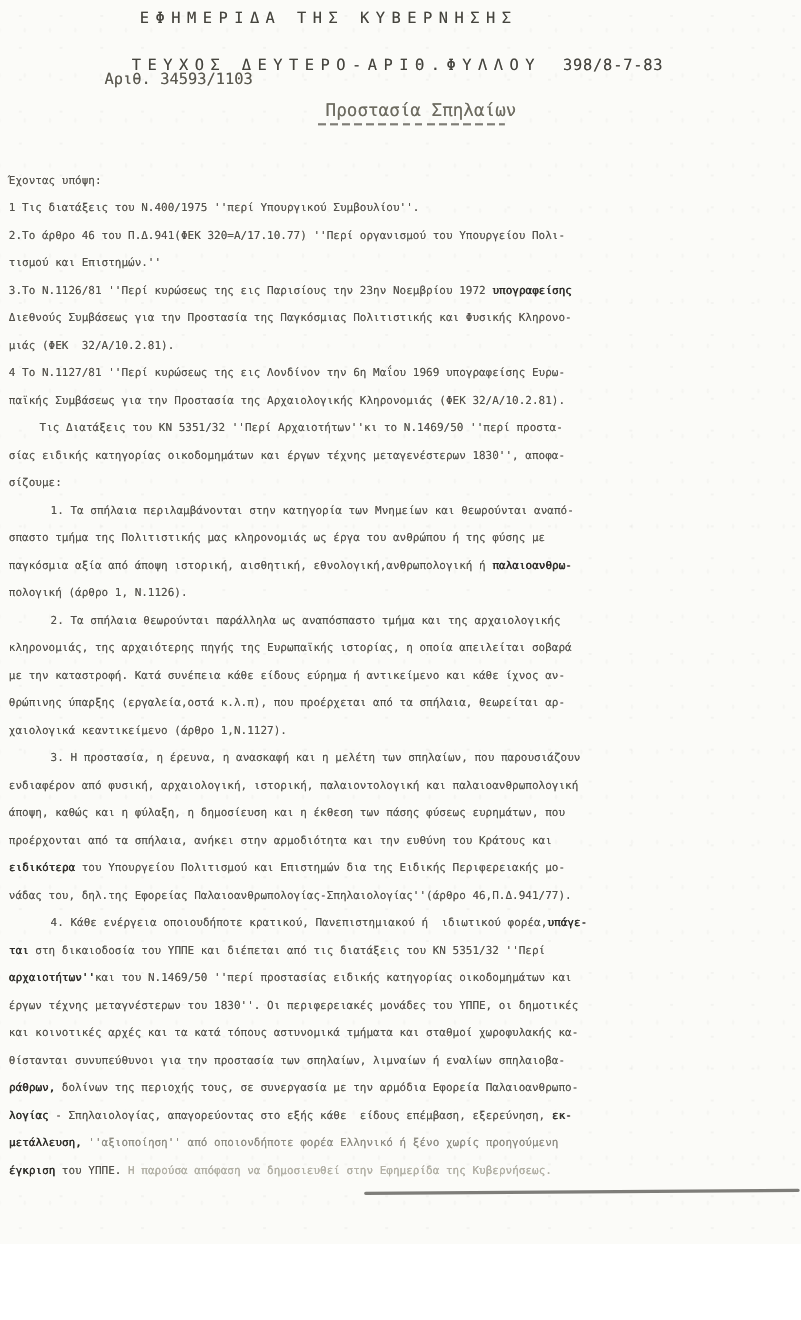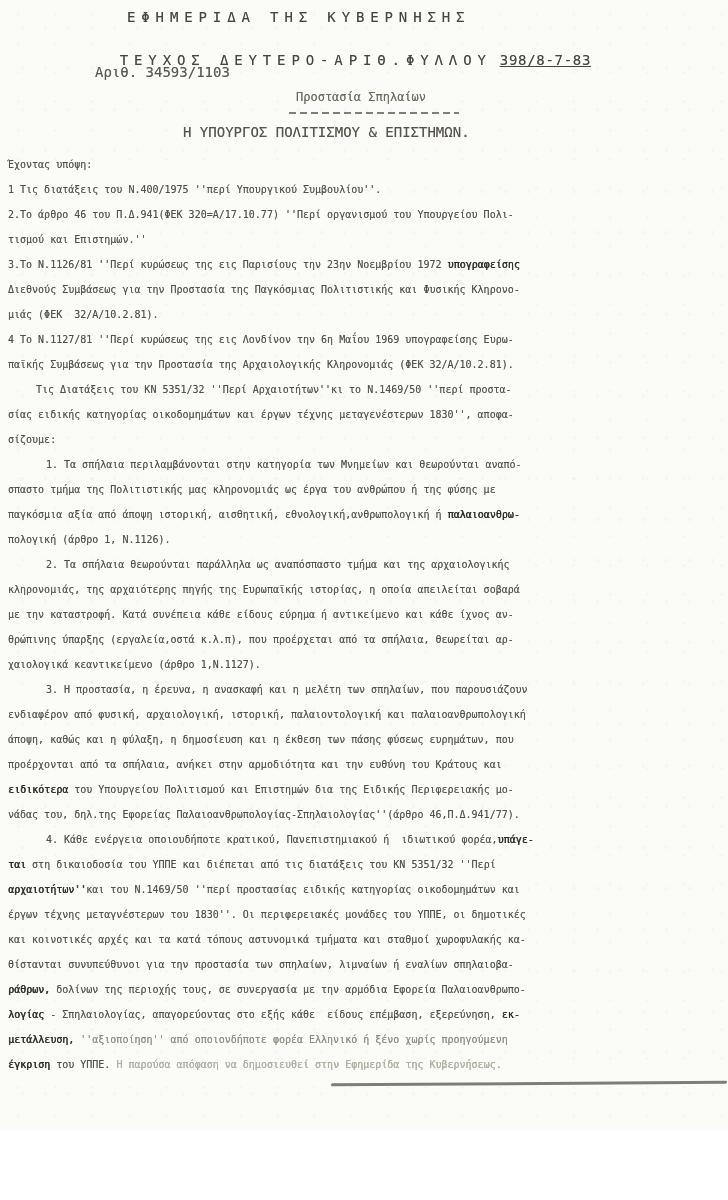--- a/index.html
+++ b/index.html
@@ -11,23 +11,23 @@
       radial-gradient(rgba(110,108,98,0.04) 1px, transparent 1.5px);
     background-size:37px 29px, 23px 41px;
     background-position:0 0, 11px 7px;
     font-family:"DejaVu Sans Mono", monospace;
     color:var(--ink_normal,#52504a);
   }
   .txt{white-space:pre; text-shadow:0 0 0.5px rgba(90,88,78,0.55);}
   .ls{letter-spacing:0.42em;}
   .masthead1{position:absolute;left:127px;top:9px;font-size:14px;color:#45443e;}
   .masthead2{position:absolute;left:86px;top:36px;font-size:14px;color:#45443e;}
-  .masthead2 .num{letter-spacing:0.05em;margin-left:8px;text-decoration:underline;}
+  .masthead2 .num{letter-spacing:0.05em;margin-left:20px;}
   .proto{position:absolute;left:95px;top:64px;font-size:14px;color:#5a584f;}
-  .subject{position:absolute;left:296px;top:90px;font-size:12px;color:#6d6b60;}
+  .subject{position:absolute;left:296px;top:90px;font-size:16px;color:#6d6b60;}
   .dashrule{
     position:absolute;left:289px;top:112px;width:170px;height:2px;opacity:.75;
     background:repeating-linear-gradient(90deg,#56544c 0 7px,transparent 7px 11px);
   }
   .authority{position:absolute;left:183px;top:124px;font-size:14px;color:#55534b;}
   .body{position:absolute;left:8px;top:152px;width:718px;font-size:10px;line-height:25px;}
   .bline{white-space:pre;}
   .t-n{color:var(--ink_normal,#52504a);}
   .t-d{color:var(--ink_dark,#2e2d29);text-shadow:0.4px 0 0 var(--ink_dark,#2e2d29);}
   .t-f{color:var(--ink_faint,#8f8d83);}
@@ -48,21 +48,20 @@
 <body>
 
 <div class="page">
   <div class="masthead1 ls txt">ΕΦΗΜΕΡΙΔΑ ΤΗΣ ΚΥΒΕΡΝΗΣΗΣ</div>
   <div class="masthead2 txt">
     <span class="ls">ΤΕΥΧΟΣ ΔΕΥΤΕΡΟ-ΑΡΙΘ.ΦΥΛΛΟΥ</span><span class="num">398/8-7-83</span>
   </div>
   <div class="proto txt">Αριθ. 34593/1103</div>
   <div class="subject txt">Προστασία Σπηλαίων</div>
   <div class="dashrule"></div>
-  <div class="authority txt">Η ΥΠΟΥΡΓΟΣ ΠΟΛΙΤΙΣΜΟΥ &amp; ΕΠΙΣΤΗΜΩΝ.</div>
 
   <div class="body txt" id="doc-body"><div class="bline"><span class="t-n">Έχοντας υπόψη:</span></div><div class="bline"><span class="t-n">1 Τις διατάξεις του Ν.400/1975 ''περί Υπουργικού Συμβουλίου''.</span></div><div class="bline"><span class="t-n">2.Το άρθρο 46 του Π.Δ.941(ΦΕΚ 320=Α/17.10.77) ''Περί οργανισμού του Υπουργείου Πολι-</span></div><div class="bline"><span class="t-n">τισμού και Επιστημών.''</span></div><div class="bline"><span class="t-n">3.Το Ν.1126/81 ''Περί κυρώσεως της εις Παρισίους την 23ην Νοεμβρίου 1972 </span><span class="t-d">υπογραφείσης</span></div><div class="bline"><span class="t-n">Διεθνούς Συμβάσεως για την Προστασία της Παγκόσμιας Πολιτιστικής και Φυσικής Κληρονο-</span></div><div class="bline"><span class="t-n">μιάς (ΦΕΚ  32/Α/10.2.81).</span></div><div class="bline"><span class="t-n">4 Το Ν.1127/81 ''Περί κυρώσεως της εις Λονδίνον την 6η Μαΐου 1969 υπογραφείσης Ευρω-</span></div><div class="bline"><span class="t-n">παϊκής Συμβάσεως για την Προστασία της Αρχαιολογικής Κληρονομιάς (ΦΕΚ 32/Α/10.2.81).</span></div><div class="bline" style="padding-left: 28px;"><span class="t-n">Τις Διατάξεις του ΚΝ 5351/32 ''Περί Αρχαιοτήτων''κι το Ν.1469/50 ''περί προστα-</span></div><div class="bline"><span class="t-n">σίας ειδικής κατηγορίας οικοδομημάτων και έργων τέχνης μεταγενέστερων 1830'', αποφα-</span></div><div class="bline"><span class="t-n">σίζουμε:</span></div><div class="bline" style="padding-left: 38px;"><span class="t-n">1. Τα σπήλαια περιλαμβάνονται στην κατηγορία των Μνημείων και θεωρούνται αναπό-</span></div><div class="bline"><span class="t-n">σπαστο τμήμα της Πολιτιστικής μας κληρονομιάς ως έργα του ανθρώπου ή της φύσης με</span></div><div class="bline"><span class="t-n">παγκόσμια αξία από άποψη ιστορική, αισθητική, εθνολογική,ανθρωπολογική ή </span><span class="t-d">παλαιοανθρω-</span></div><div class="bline"><span class="t-n">πολογική (άρθρο 1, Ν.1126).</span></div><div class="bline" style="padding-left: 38px;"><span class="t-n">2. Τα σπήλαια θεωρούνται παράλληλα ως αναπόσπαστο τμήμα και της αρχαιολογικής</span></div><div class="bline"><span class="t-n">κληρονομιάς, της αρχαιότερης πηγής της Ευρωπαϊκής ιστορίας, η οποία απειλείται σοβαρά</span></div><div class="bline"><span class="t-n">με την καταστροφή. Κατά συνέπεια κάθε είδους εύρημα ή αντικείμενο και κάθε ίχνος αν-</span></div><div class="bline"><span class="t-n">θρώπινης ύπαρξης (εργαλεία,οστά κ.λ.π), που προέρχεται από τα σπήλαια, θεωρείται αρ-</span></div><div class="bline"><span class="t-n">χαιολογικά κεαντικείμενο (άρθρο 1,Ν.1127).</span></div><div class="bline" style="padding-left: 38px;"><span class="t-n">3. Η προστασία, η έρευνα, η ανασκαφή και η μελέτη των σπηλαίων, που παρουσιάζουν</span></div><div class="bline"><span class="t-n">ενδιαφέρον από φυσική, αρχαιολογική, ιστορική, παλαιοντολογική και παλαιοανθρωπολογική</span></div><div class="bline"><span class="t-n">άποψη, καθώς και η φύλαξη, η δημοσίευση και η έκθεση των πάσης φύσεως ευρημάτων, που</span></div><div class="bline"><span class="t-n">προέρχονται από τα σπήλαια, ανήκει στην αρμοδιότητα και την ευθύνη του Κράτους και</span></div><div class="bline"><span class="t-d">ειδικότερα </span><span class="t-n">του Υπουργείου Πολιτισμού και Επιστημών δια της Ειδικής Περιφερειακής μο-</span></div><div class="bline"><span class="t-n">νάδας του, δηλ.της Εφορείας Παλαιοανθρωπολογίας-Σπηλαιολογίας''(άρθρο 46,Π.Δ.941/77).</span></div><div class="bline" style="padding-left: 38px;"><span class="t-n">4. Κάθε ενέργεια οποιουδήποτε κρατικού, Πανεπιστημιακού ή  ιδιωτικού φορέα,</span><span class="t-d">υπάγε-</span></div><div class="bline"><span class="t-d">ται </span><span class="t-n">στη δικαιοδοσία του ΥΠΠΕ και διέπεται από τις διατάξεις του ΚΝ 5351/32 ''Περί</span></div><div class="bline"><span class="t-d">αρχαιοτήτων''</span><span class="t-n">και του Ν.1469/50 ''περί προστασίας ειδικής κατηγορίας οικοδομημάτων και</span></div><div class="bline"><span class="t-n">έργων τέχνης μεταγνέστερων του 1830''. Οι περιφερειακές μονάδες του ΥΠΠΕ, οι δημοτικές</span></div><div class="bline"><span class="t-n">και κοινοτικές αρχές και τα κατά τόπους αστυνομικά τμήματα και σταθμοί χωροφυλακής κα-</span></div><div class="bline"><span class="t-n">θίστανται συνυπεύθυνοι για την προστασία των σπηλαίων, λιμναίων ή εναλίων σπηλαιοβα-</span></div><div class="bline"><span class="t-d">ράθρων, </span><span class="t-n">δολίνων της περιοχής τους, σε συνεργασία με την αρμόδια Εφορεία Παλαιοανθρωπο-</span></div><div class="bline"><span class="t-d">λογίας </span><span class="t-n">- Σπηλαιολογίας, απαγορεύοντας στο εξής κάθε  είδους επέμβαση, εξερεύνηση, </span><span class="t-d">εκ-</span></div><div class="bline"><span class="t-d">μετάλλευση, </span><span class="t-f">''αξιοποίηση'' από οποιονδήποτε φορέα Ελληνικό ή ξένο χωρίς προηγούμενη</span></div><div class="bline"><span class="t-d">έγκριση </span><span class="t-n">του ΥΠΠΕ. </span><span class="t-xf">Η παρούσα απόφαση να δημοσιευθεί στην Εφημερίδα της Κυβερνήσεως.</span></div></div>
 
   <div class="closing-date txt">Αθήνα 23 Ιουνίου 1983</div>
   <div class="sig-title txt">Η ΥΠΟΥΡΓΟΣ</div>
   <div class="sig-name txt">ΑΜΑΛΙΑ - ΜΑΡΙΑ (ΜΕΛΙΝΑ)  ΜΕΡΚΟΥΡΗ</div>
 
   <div class="artifact-underline"></div>
   <div class="artifact-bottomrule"></div>
 </div>

